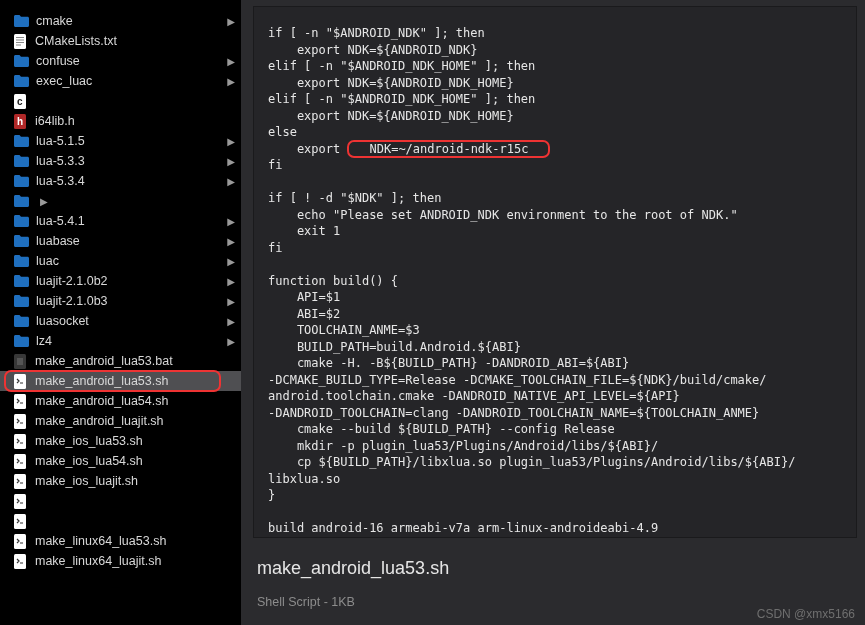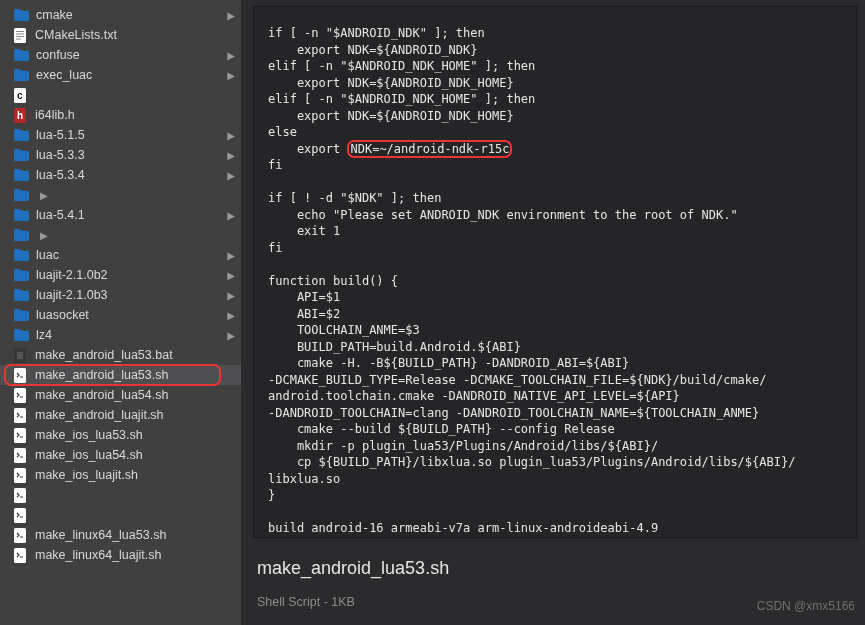--- a/index.html
+++ b/index.html
@@ -8,23 +8,23 @@
   color: #d4d4d4;
   font-family: "Helvetica Neue", Arial, sans-serif;
   font-size: 13px;
   width: 865px;
   height: 625px;
   overflow: hidden;
   display: flex;
 }
 .sidebar {
   width: 241px;
-  background: #404040;
+  background: #000000;
   overflow-y: auto;
-  padding: 5px 0;
+  padding: 11px 0;
 }
 .tree-item {
   display: flex;
   align-items: center;
   height: 20px;
   padding-left: 14px;
   padding-right: 6px;
   cursor: pointer;
   color: #d8d8d8;
   font-size: 12.5px;
@@ -85,39 +85,39 @@
   font-size: 12px;
   line-height: 16.5px;
   color: #e6e6e6;
   white-space: pre;
   overflow: auto;
   position: relative;
 }
 .code-hl {
   border: 2.5px solid #e33;
   border-radius: 7px;
-  padding: 0 1px;
+  padding: 0 20px;
 }
 .footer {
   padding: 10px 16px 16px 16px;
 }
 .footer .fname {
   font-size: 18px;
   font-weight: 500;
   color: #e6e6e6;
 }
 .footer .fmeta {
   font-size: 12.5px;
   color: #8c8c8c;
   margin-top: 16px;
 }
 .watermark {
   position: fixed;
   right: 10px;
-  bottom: 12px;
+  bottom: 4px;
   font-size: 12px;
   color: #6f6f6f;
 }
 .ic-sh { fill:#fff;}
 </style>
 </head>
 <body>
 
 <div class="sidebar" id="sidebar">
     <div class="tree-item folder">
@@ -219,20 +219,21 @@
       </span>
       <span class="label">lua-5.4.1</span>
       <span class="chev">▶</span>
     </div>
     <div class="tree-item folder">
       <span class="icon">
         <svg width="15" height="12" viewBox="0 0 15 12">
           <path d="M0 1.5c0-.8.7-1.5 1.5-1.5h4l1.5 1.8H13.5c.8 0 1.5.7 1.5 1.5V10.5c0 .8-.7 1.5-1.5 1.5H1.5C.7 12 0 11.3 0 10.5z" fill="#1f6fbf"></path>
         </svg>
       </span>
+      <span class="label">luabase</span>
       <span class="chev">▶</span>
     </div>
     <div class="tree-item folder">
       <span class="icon">
         <svg width="15" height="12" viewBox="0 0 15 12">
           <path d="M0 1.5c0-.8.7-1.5 1.5-1.5h4l1.5 1.8H13.5c.8 0 1.5.7 1.5 1.5V10.5c0 .8-.7 1.5-1.5 1.5H1.5C.7 12 0 11.3 0 10.5z" fill="#1f6fbf"></path>
         </svg>
       </span>
       <span class="label">luac</span>
       <span class="chev">▶</span>

